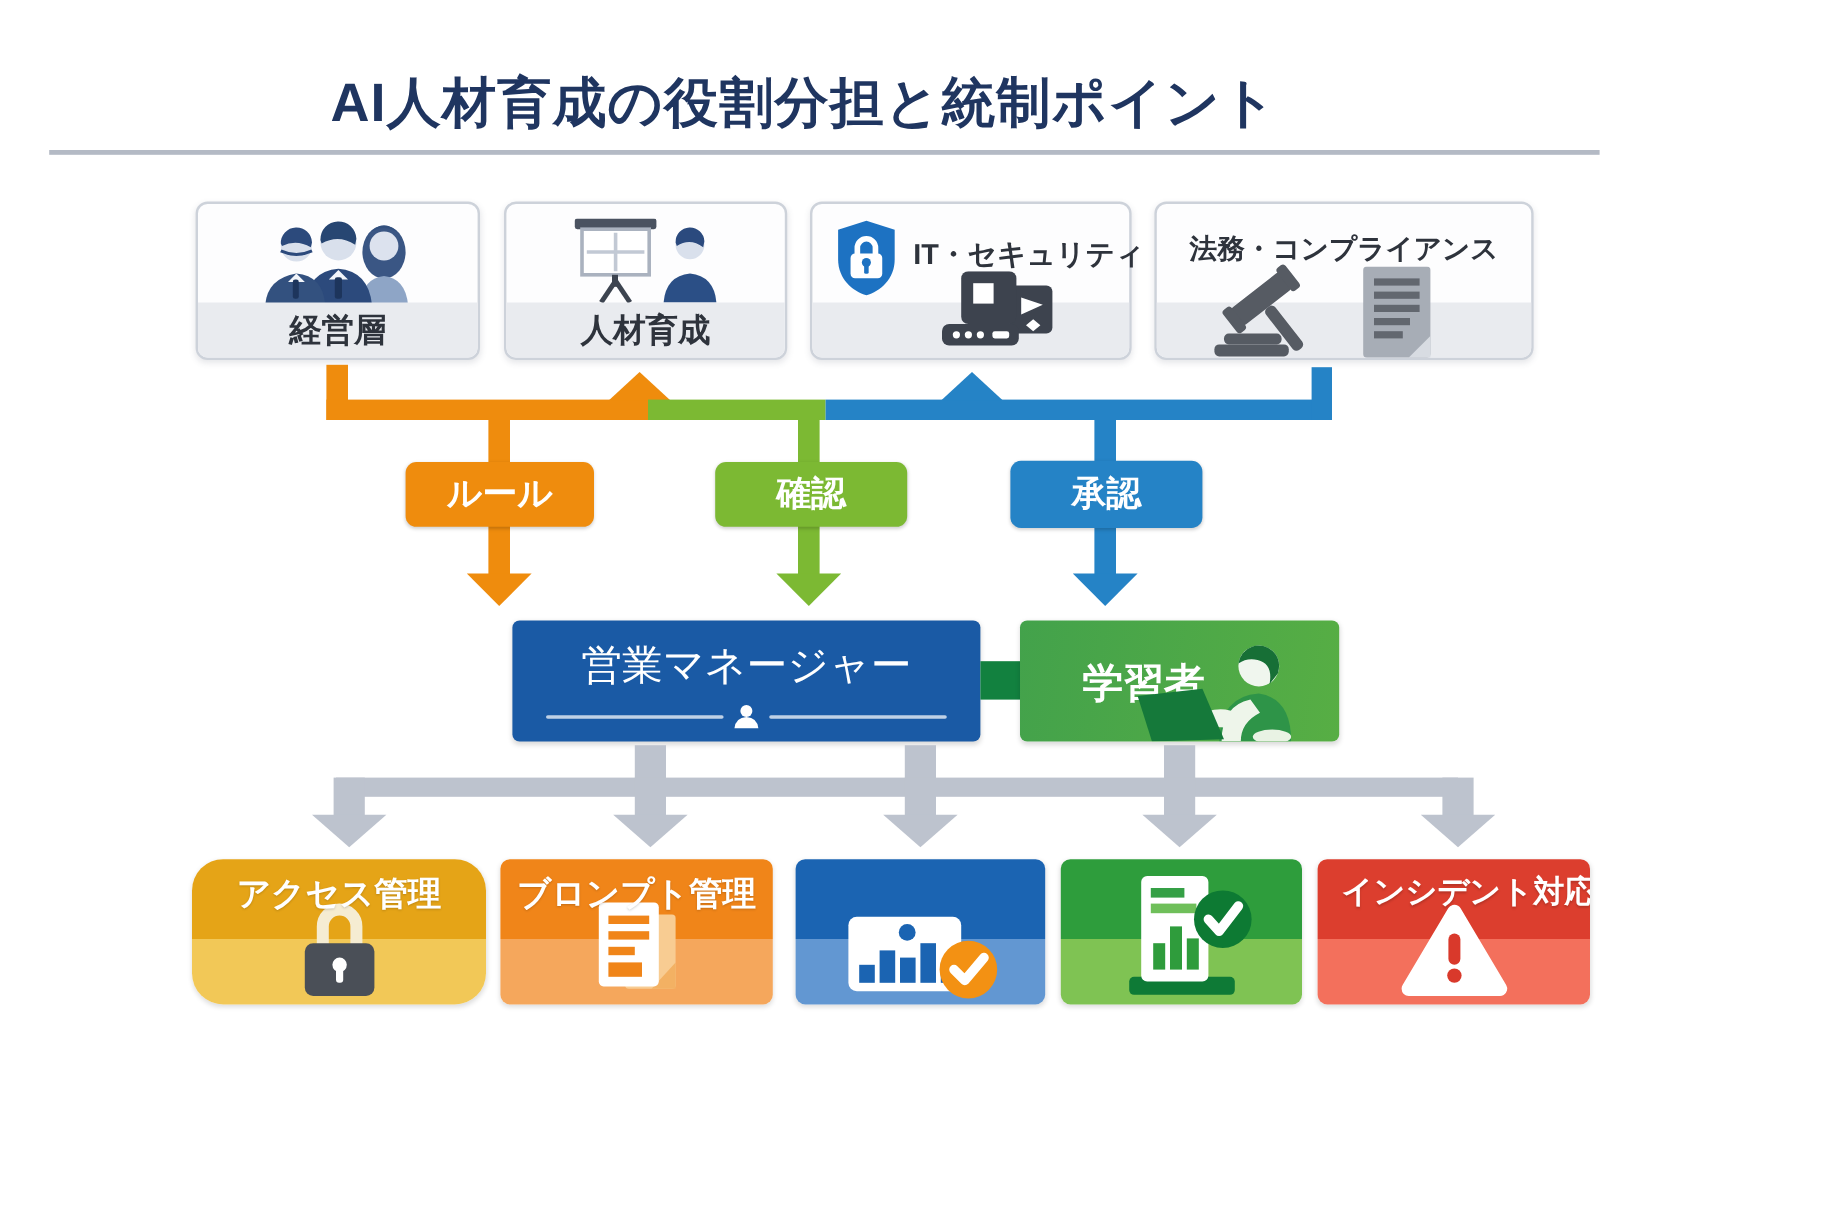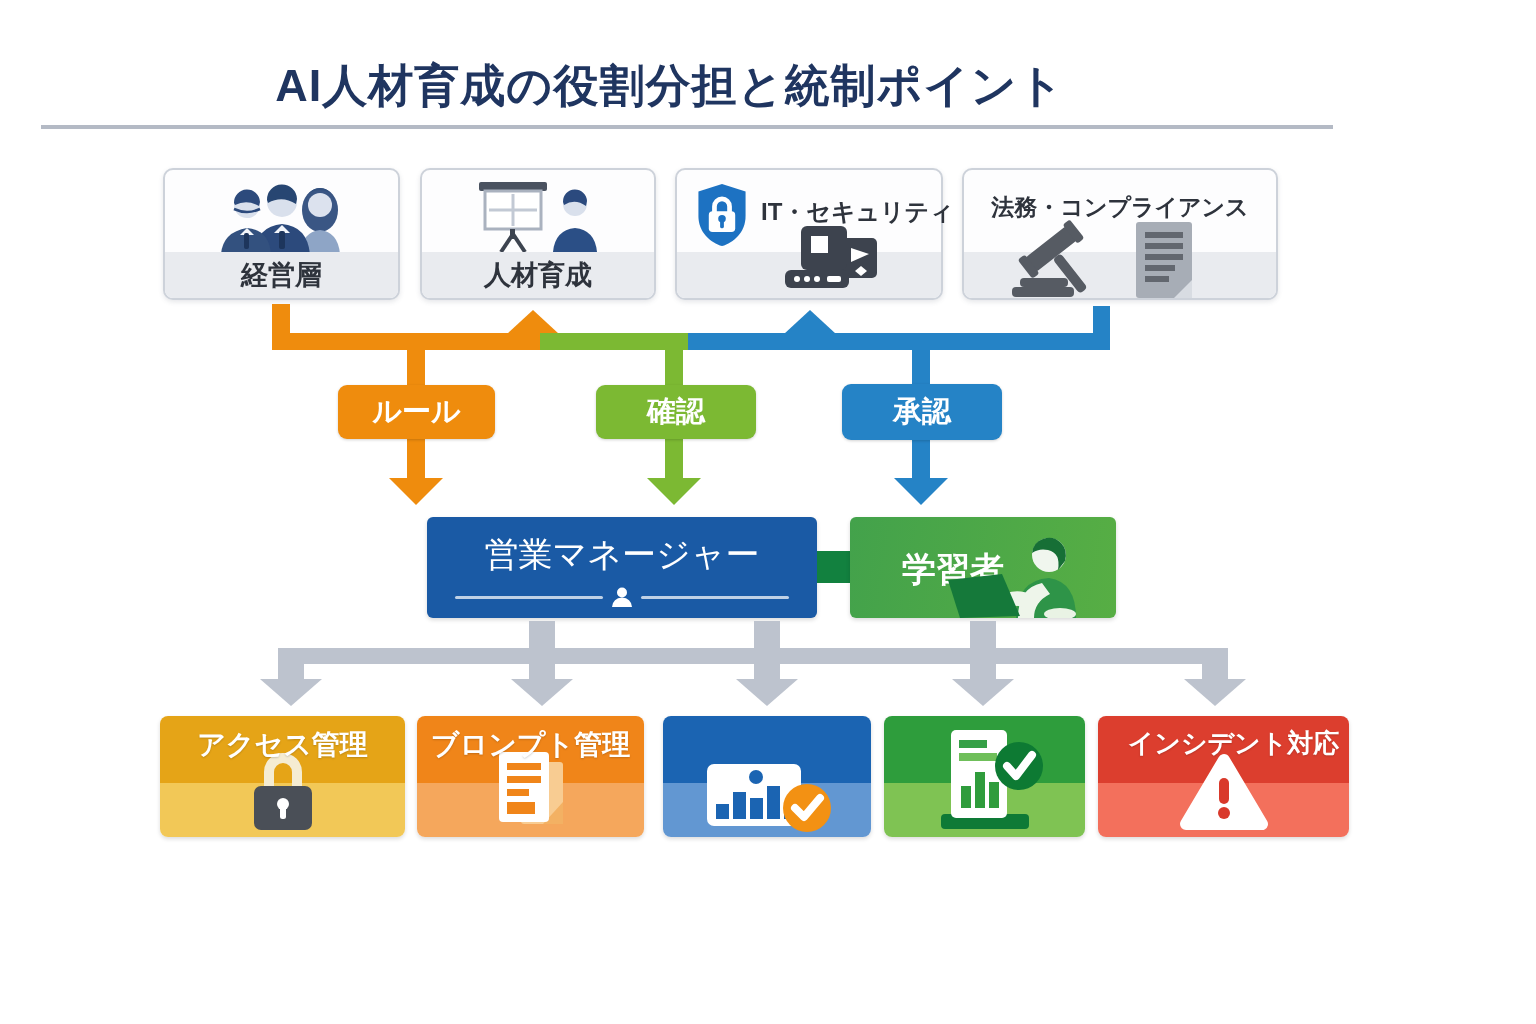--- a/index.html
+++ b/index.html
@@ -201,21 +201,21 @@
   <div class="vseg gray" style="left:529px;  top:648px; width:26px; height:33px;"></div>
   <div class="vseg gray" style="left:754px;  top:648px; width:26px; height:33px;"></div>
   <div class="vseg gray" style="left:970px;  top:648px; width:26px; height:33px;"></div>
   <div class="vseg gray" style="left:1202px; top:648px; width:26px; height:33px;"></div>
   <div class="gtri" style="left:260px;  top:679px;"></div>
   <div class="gtri" style="left:511px;  top:679px;"></div>
   <div class="gtri" style="left:736px;  top:679px;"></div>
   <div class="gtri" style="left:952px;  top:679px;"></div>
   <div class="gtri" style="left:1184px; top:679px;"></div>
 
-  <div class="bbox" style="left:160px; width:245px; background:linear-gradient(to bottom,#e5a417 0 55%,#f2c857 55% 100%);">
+  <div class="bbox" style="left:160px; width:245px; background:linear-gradient(to bottom,#e5a417 0 55%,#f2c857 55% 100%);border-radius:26px;">
     <div class="blabel">アクセス管理</div>
     <svg class="bicon" style="top:30px;" width="64" height="86" viewBox="0 0 64 86">
       <path d="M18 42 V26 a14 14 0 0 1 28 0 V42" stroke="#f5ecd2" stroke-width="10" fill="none"></path>
       <rect x="3" y="40" width="58" height="44" rx="7" fill="#4a4f57"></rect>
       <circle cx="32" cy="58" r="6" fill="#ffffff"></circle>
       <rect x="29" y="60" width="6" height="13" rx="2.5" fill="#ffffff"></rect>
     </svg>
   </div>
 
   <div class="bbox" style="left:417px; width:227px; background:linear-gradient(to bottom,#f08519 0 55%,#f5a75c 55% 100%);">
@@ -252,21 +252,21 @@
       <rect x="40" y="18" width="28" height="8" fill="#35a046"></rect>
       <rect x="40" y="31" width="38" height="8" fill="#6fbf5a"></rect>
       <rect x="42" y="64" width="10" height="22" fill="#2f9c3c"></rect>
       <rect x="56" y="50" width="10" height="36" fill="#2f9c3c"></rect>
       <rect x="70" y="60" width="10" height="26" fill="#2f9c3c"></rect>
       <circle cx="100" cy="44" r="24" fill="#0d7a33"></circle>
       <polyline points="88,44 97,54 113,33" stroke="#ffffff" stroke-width="8" fill="none" stroke-linecap="round" stroke-linejoin="round"></polyline>
     </svg>
   </div>
 
-  <div class="bbox" style="left:1098px; width:251px; background:linear-gradient(to bottom,#dc3e2e 0 55%,#f3705c 55% 100%);padding-left:20px;">
+  <div class="bbox" style="left:1098px; width:227px; background:linear-gradient(to bottom,#dc3e2e 0 55%,#f3705c 55% 100%);padding-left:20px;">
     <div class="blabel" style="font-size:26px;">インシデント対応</div>
     <svg class="bicon" style="top:36px;" width="92" height="80" viewBox="0 0 92 80">
       <path d="M46 8 L84 72 H8 Z" fill="#ffffff" stroke="#ffffff" stroke-width="12" stroke-linejoin="round"></path>
       <rect x="41" y="26" width="10" height="26" rx="5" fill="#d9392b"></rect>
       <circle cx="46" cy="61" r="6" fill="#d9392b"></circle>
     </svg>
   </div>
 
 </div>
 

